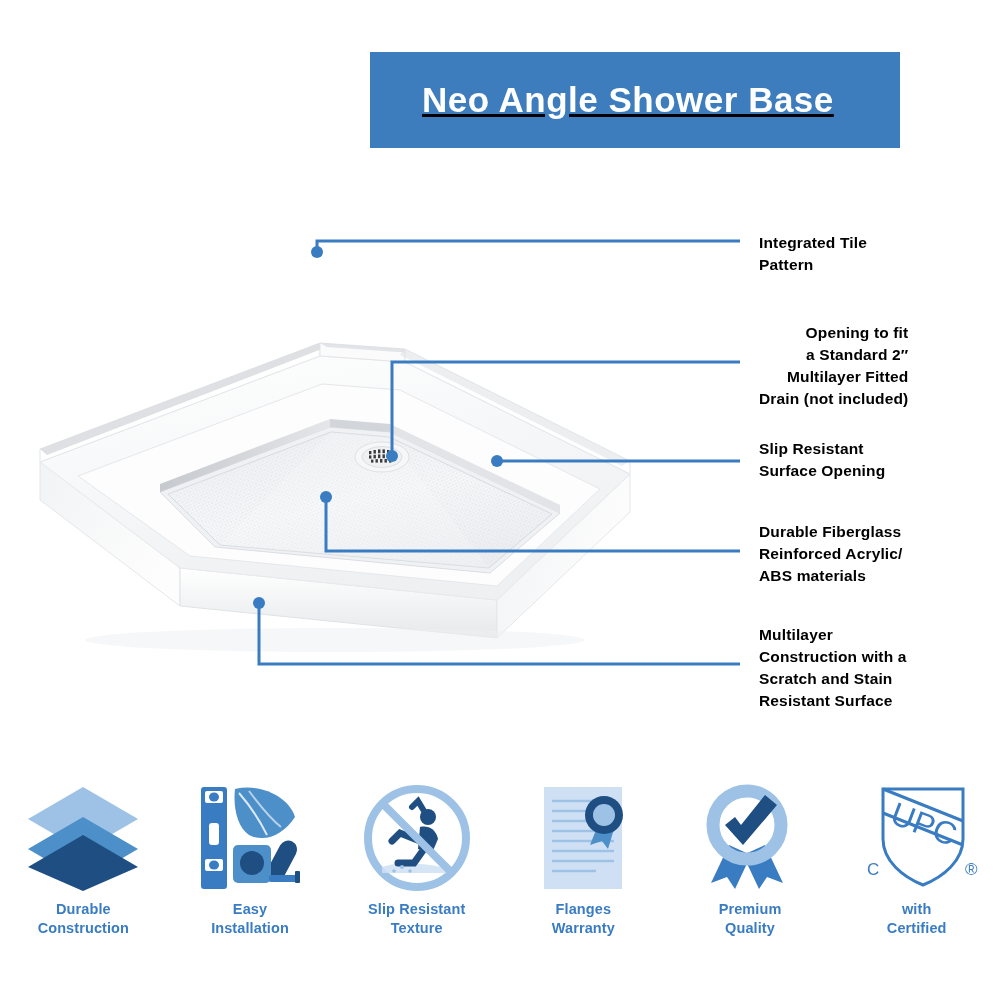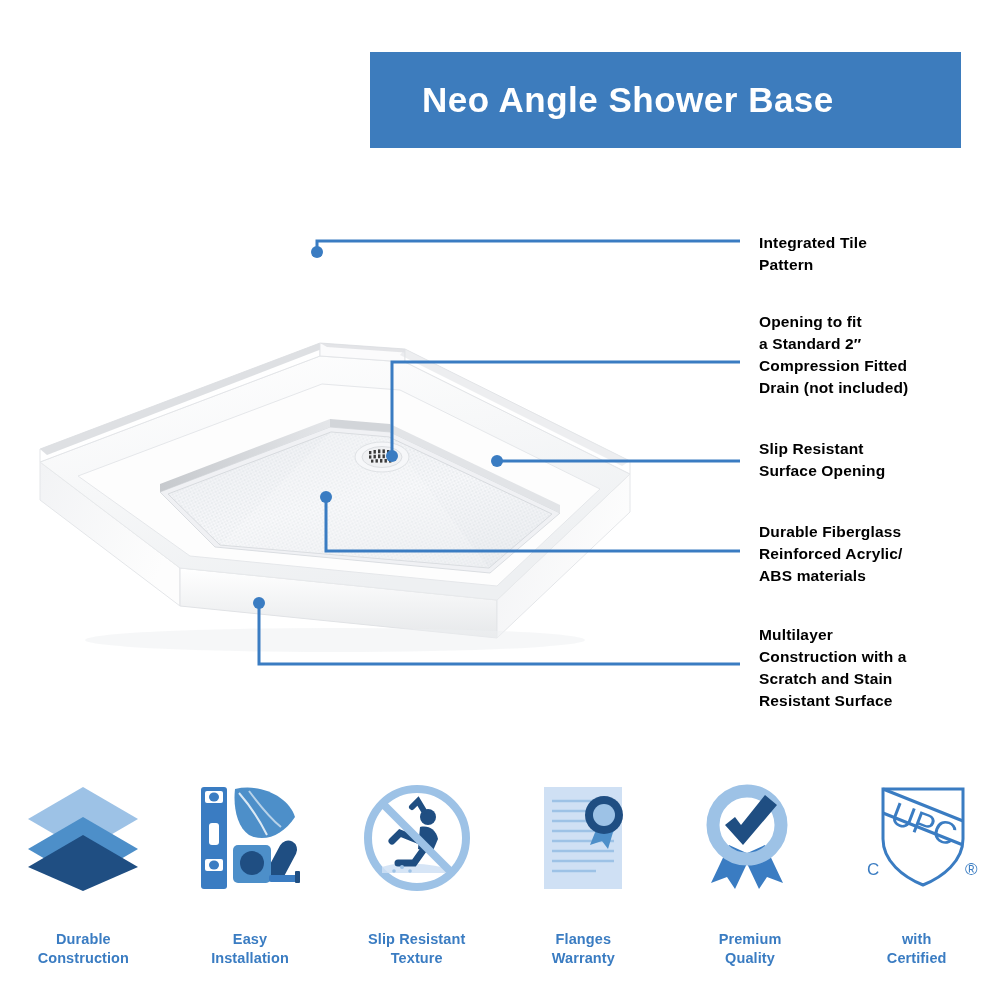--- a/index.html
+++ b/index.html
@@ -8,23 +8,23 @@
     width:1000px;height:1000px;
     background:#ffffff;
     font-family:"Liberation Sans", sans-serif;
     overflow:hidden;
     position:relative;
   }
   #root{position:relative;width:1000px;height:1000px;}
 
   
   .banner{
-    position:absolute;left:370px;top:52px;width:591px;height:96px;
+    position:absolute;left:370px;top:52px;width:530px;height:96px;
     background:#3d7cbd;
-    display:flex;align-items:center;
+    display:flex;align-items:center;text-decoration:underline;
   }
   .banner-title{
     color:#ffffff;
     font-size:35px;
     font-weight:bold;
     letter-spacing:0.5px;
     margin-left:52px;
     white-space:nowrap;
   }
 
@@ -38,40 +38,40 @@
     color:#000000;
     font-size:15.5px;
     font-weight:bold;
     line-height:1.42;
     letter-spacing:0.15px;
     white-space:nowrap;
   }
   .callout div{white-space:nowrap;}
 
   #co-flanges{left:759px;top:232px;}
-  #co-drain{left:759px;top:311px;}
+  #co-drain{left:759px;top:322px;text-align:right;}
   #co-slip{left:759px;top:438px;}
   #co-acrylic{left:759px;top:521px;}
   #co-multilayer{left:759px;top:624px;}
 
   
   .features{
     position:absolute;left:0;top:780px;width:1000px;height:200px;
     display:flex;
   }
   .feature{
     flex:1 1 0;
     display:flex;flex-direction:column;align-items:center;
   }
   .feature-icon{
     height:118px;width:130px;
     display:flex;align-items:center;justify-content:center;
   }
   .feature-label{
-    margin-top:32px;
+    margin-top:2px;
     color:#3a7cc2;
     font-size:14.5px;
     font-weight:bold;
     line-height:1.32;
     text-align:center;
     letter-spacing:0.1px;
   }
   .feature-label div{white-space:nowrap;}
 </style>
 </head>
@@ -186,21 +186,21 @@
   </div>
 
   <div class="callout" id="co-flanges">
     <div>Integrated Tile</div>
     <div>Pattern</div>
   </div>
 
   <div class="callout" id="co-drain">
     <div>Opening to fit</div>
     <div>a Standard 2″</div>
-    <div>Compression Fitted</div>
+    <div>Multilayer Fitted</div>
     <div>Drain (not included)</div>
   </div>
 
   <div class="callout" id="co-slip">
     <div>Slip Resistant</div>
     <div>Surface Opening</div>
   </div>
 
   <div class="callout" id="co-multilayer">
     <div>Multilayer</div>

